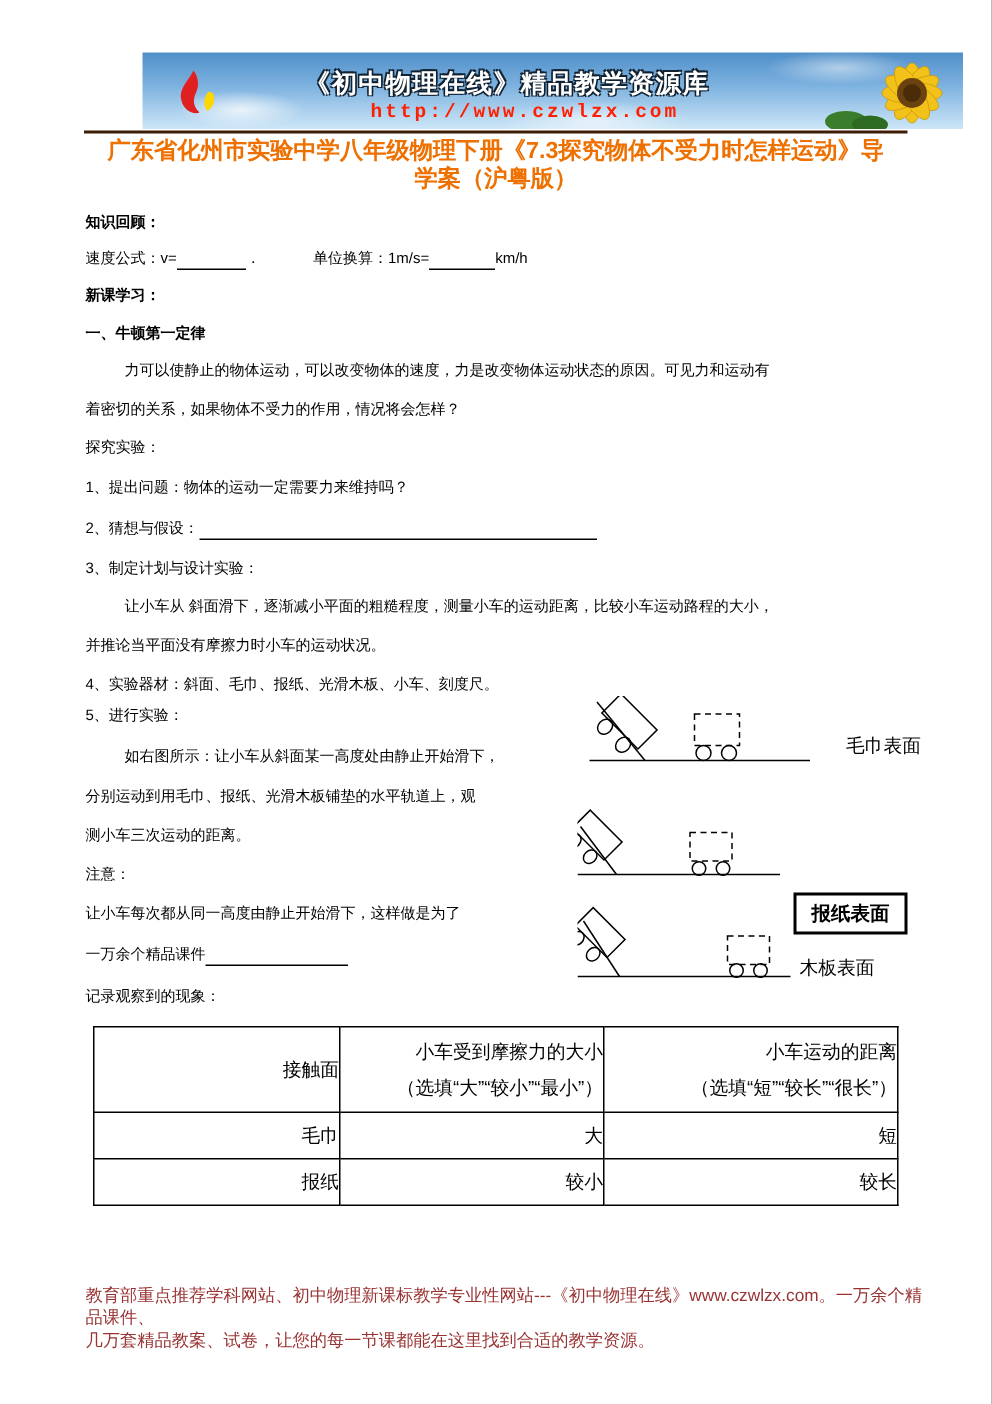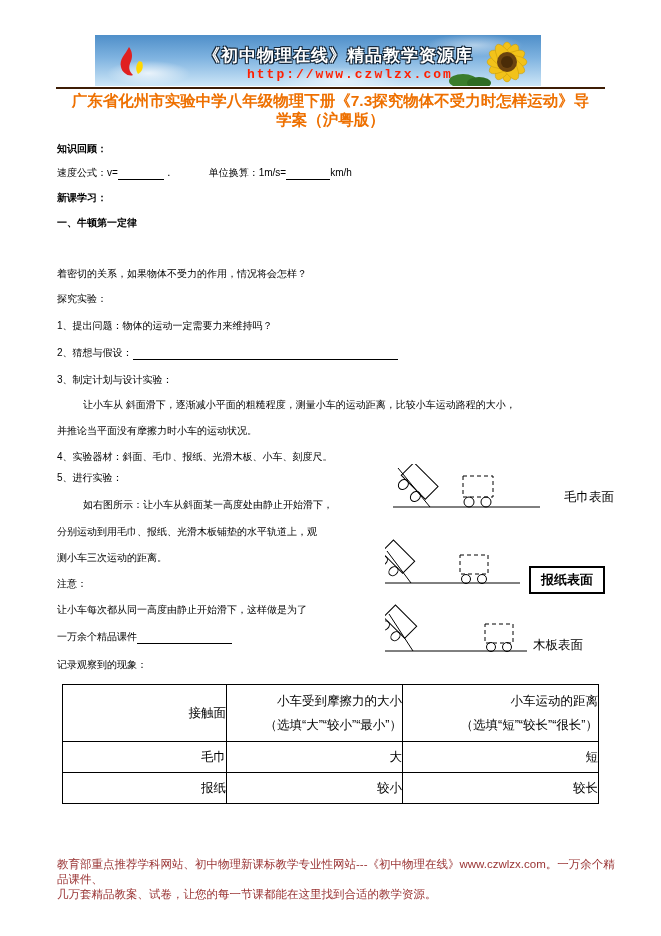--- a/index.html
+++ b/index.html
@@ -3,21 +3,21 @@
 <meta charset="utf-8">
 <style>
   html,body{margin:0;padding:0;background:#888;}
   .page{position:relative;width:661px;height:936px;background:#fff;margin:0 auto;
         font-family:"Liberation Sans",sans-serif;color:#000;overflow:hidden;}
   .ln{position:absolute;white-space:nowrap;font-size:10px;line-height:15px;}
   .b{font-weight:bold;}
   .blank{display:inline-block;border-bottom:1px solid #000;height:13px;vertical-align:bottom;}
 
   
-  .banner{position:absolute;left:95px;top:35px;width:446px;height:51px;overflow:hidden;
+  .banner{position:absolute;left:95px;top:35px;width:547px;height:51px;overflow:hidden;
     background:
       radial-gradient(ellipse 60px 18px at 12% 75%, rgba(255,255,255,.75), rgba(255,255,255,0) 70%),
       radial-gradient(ellipse 90px 20px at 55% 90%, rgba(255,255,255,.6), rgba(255,255,255,0) 70%),
       radial-gradient(ellipse 70px 16px at 85% 20%, rgba(255,255,255,.5), rgba(255,255,255,0) 70%),
       linear-gradient(180deg,#4f8fc9 0%,#7fb3e0 45%,#cde6f7 100%);}
   .banner-title{position:absolute;left:108px;top:9px;font-size:17px;font-weight:bold;color:#fff;letter-spacing:1px;
     text-shadow:1px 1px 0 #123, -1px -1px 0 #123, 1px -1px 0 #123, -1px 1px 0 #123;}
   .banner-url{position:absolute;left:152px;top:32px;font-size:13px;font-weight:bold;color:#ff1f00;
     font-family:"Liberation Mono",monospace;letter-spacing:2px;}
   .logo-svg{position:absolute;left:20px;top:12px;}
@@ -26,21 +26,21 @@
 
   
   .doc-title{position:absolute;left:40px;top:91px;width:581px;text-align:center;
     font-size:15.5px;font-weight:bold;color:#ee7000;line-height:19px;}
 
   
   .diag{position:absolute;}
   .diag svg{display:block;}
   .diag-label{position:absolute;font-size:12.5px;white-space:nowrap;}
   .diag-label-box{position:absolute;border:2px solid #000;font-size:13px;font-weight:bold;
-    text-align:center;line-height:24px;width:72px;height:24px;background:#fff;}
+    text-align:center;line-height:24px;width:72px;height:24px;background:#fff;margin-top:29px;}
 
   
   .obs-table{position:absolute;left:62px;top:684px;border-collapse:collapse;table-layout:fixed;}
   .obs-table td{border:1px solid #000;text-align:right;vertical-align:middle;
     font-size:12.5px;padding:0;}
   .obs-table .hdr{height:56px;line-height:24px;}
   .obs-table .row{height:30px;margin-top:44px;}
 
   
   .footer{position:absolute;left:57px;top:857px;width:560px;color:#993333;
@@ -85,20 +85,21 @@
   <div class="ln b" style="left:57px;top:141px">知识回顾：</div>
 
   <div class="ln" style="left:57px;top:165px">
     <span>速度公式：v=</span><span class="blank" style="width:46px"></span><span>．</span>
     <span style="margin-left:32px">单位换算：1m/s=</span><span class="blank" style="width:44px"></span><span>km/h</span>
   </div>
 
   <div class="ln b" style="left:57px;top:190px">新课学习：</div>
   <div class="ln b" style="left:57px;top:215px">一、牛顿第一定律</div>
 
+  <div class="ln" style="left:83px;top:240px">力可以使静止的物体运动，可以改变物体的速度，力是改变物体运动状态的原因。可见力和运动有</div>
   <div class="ln" style="left:57px;top:266px">着密切的关系，如果物体不受力的作用，情况将会怎样？</div>
 
   <div class="ln" style="left:57px;top:291px">探究实验：</div>
   <div class="ln" style="left:57px;top:318px">1、提出问题：物体的运动一定需要力来维持吗？</div>
 
   <div class="ln" style="left:57px;top:345px">
     <span>2、猜想与假设：</span><span class="blank" style="width:265px"></span>
   </div>
 
   <div class="ln" style="left:57px;top:372px">3、制定计划与设计实验：</div>

